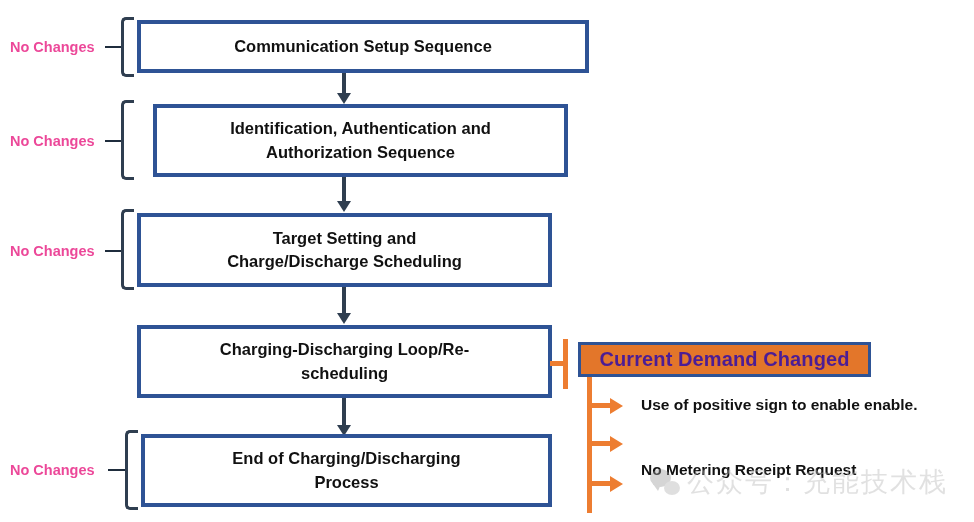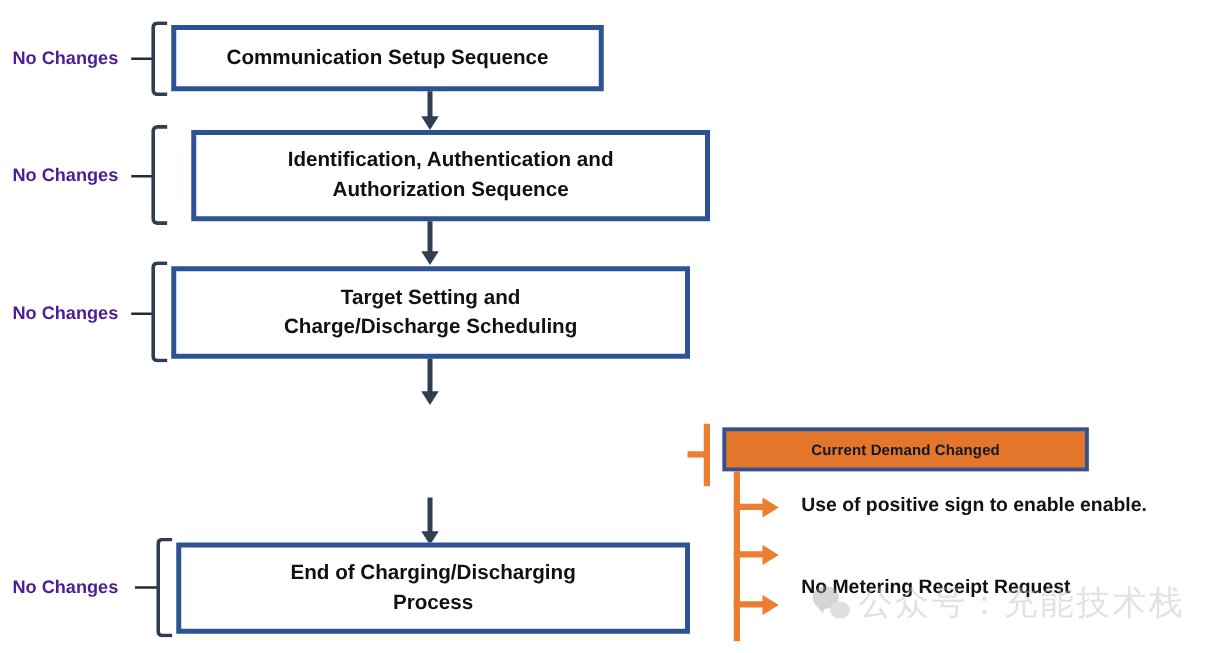--- a/index.html
+++ b/index.html
@@ -31,21 +31,21 @@
     color: #111111;
     font-weight: bold;
     font-size: 16.5px;
     line-height: 1.42;
     padding: 2px 10px;
   }
 
   
   .nc-label {
     position: absolute;
-    color: #4c1d95;
+    color: #ec4899;
     font-weight: bold;
     font-size: 14.5px;
     white-space: nowrap;
   }
   .nc-dash {
     position: absolute;
     height: 2px;
     background: #1F2D3D;
   }
 
@@ -86,23 +86,23 @@
 
   
   .orange-box {
     position: absolute;
     box-sizing: border-box;
     background: #E3762A;
     border: 3px solid #2E5395;
     display: flex;
     align-items: center;
     justify-content: center;
-    color: #0f172a;
-    font-weight: bold;
-    font-size: 12px;
+    color: #4c1d95;
+    font-weight: bold;
+    font-size: 20px;
     letter-spacing: 0.1px;
   }
   .or-v {
     position: absolute;
     width: 5px;
     background: #ED7D31;
   }
   .or-h {
     position: absolute;
     height: 5px;
@@ -169,21 +169,21 @@
   }
 </style>
 </head>
 <body>
 
 <div id="canvas">
 
   <div class="nc-label" style="left:10px; top:39px;">No Changes</div>
   <div class="nc-dash" style="left:105px; top:46px; width:17px;"></div>
   <div class="lbracket" style="left:121px; top:17px; height:60px;"></div>
-  <div class="proc-box" style="left:137px; top:20px; width:346px; height:53px;">
+  <div class="proc-box" style="left:137px; top:20px; width:452px; height:53px;">
     <span style="white-space:pre-line;">Communication Setup Sequence</span>
   </div>
 
   <div class="flow-arrow" style="left:337px; top:73px; height:31px;">
     <div class="shaft" style="height:21px;"></div>
     <div class="head" style="top:20px;"></div>
   </div>
 
   <div class="nc-label" style="left:10px; top:133px;">No Changes</div>
   <div class="nc-dash" style="left:105px; top:140px; width:17px;"></div>
@@ -204,20 +204,24 @@
   <div class="proc-box" style="left:137px; top:213px; width:415px; height:74px;">
     <span style="white-space:pre-line;">Target Setting and
 Charge/Discharge Scheduling</span>
   </div>
 
   <div class="flow-arrow" style="left:337px; top:287px; height:38px;">
     <div class="shaft" style="height:27px;"></div>
     <div class="head" style="top:26px;"></div>
   </div>
 
+  <div class="proc-box" style="left:137px; top:325px; width:415px; height:73px;">
+    <span style="white-space:pre-line;">Charging-Discharging Loop/Re-
+scheduling</span>
+  </div>
 
   <div class="flow-arrow" style="left:337px; top:398px; height:39px;">
     <div class="shaft" style="height:28px;"></div>
     <div class="head" style="top:27px;"></div>
   </div>
 
   <div class="nc-label" style="left:10px; top:462px;">No Changes</div>
   <div class="nc-dash" style="left:108px; top:469px; width:20px;"></div>
   <div class="lbracket" style="left:125px; top:430px; height:80px;"></div>
   <div class="proc-box" style="left:141px; top:434px; width:411px; height:73px;">

